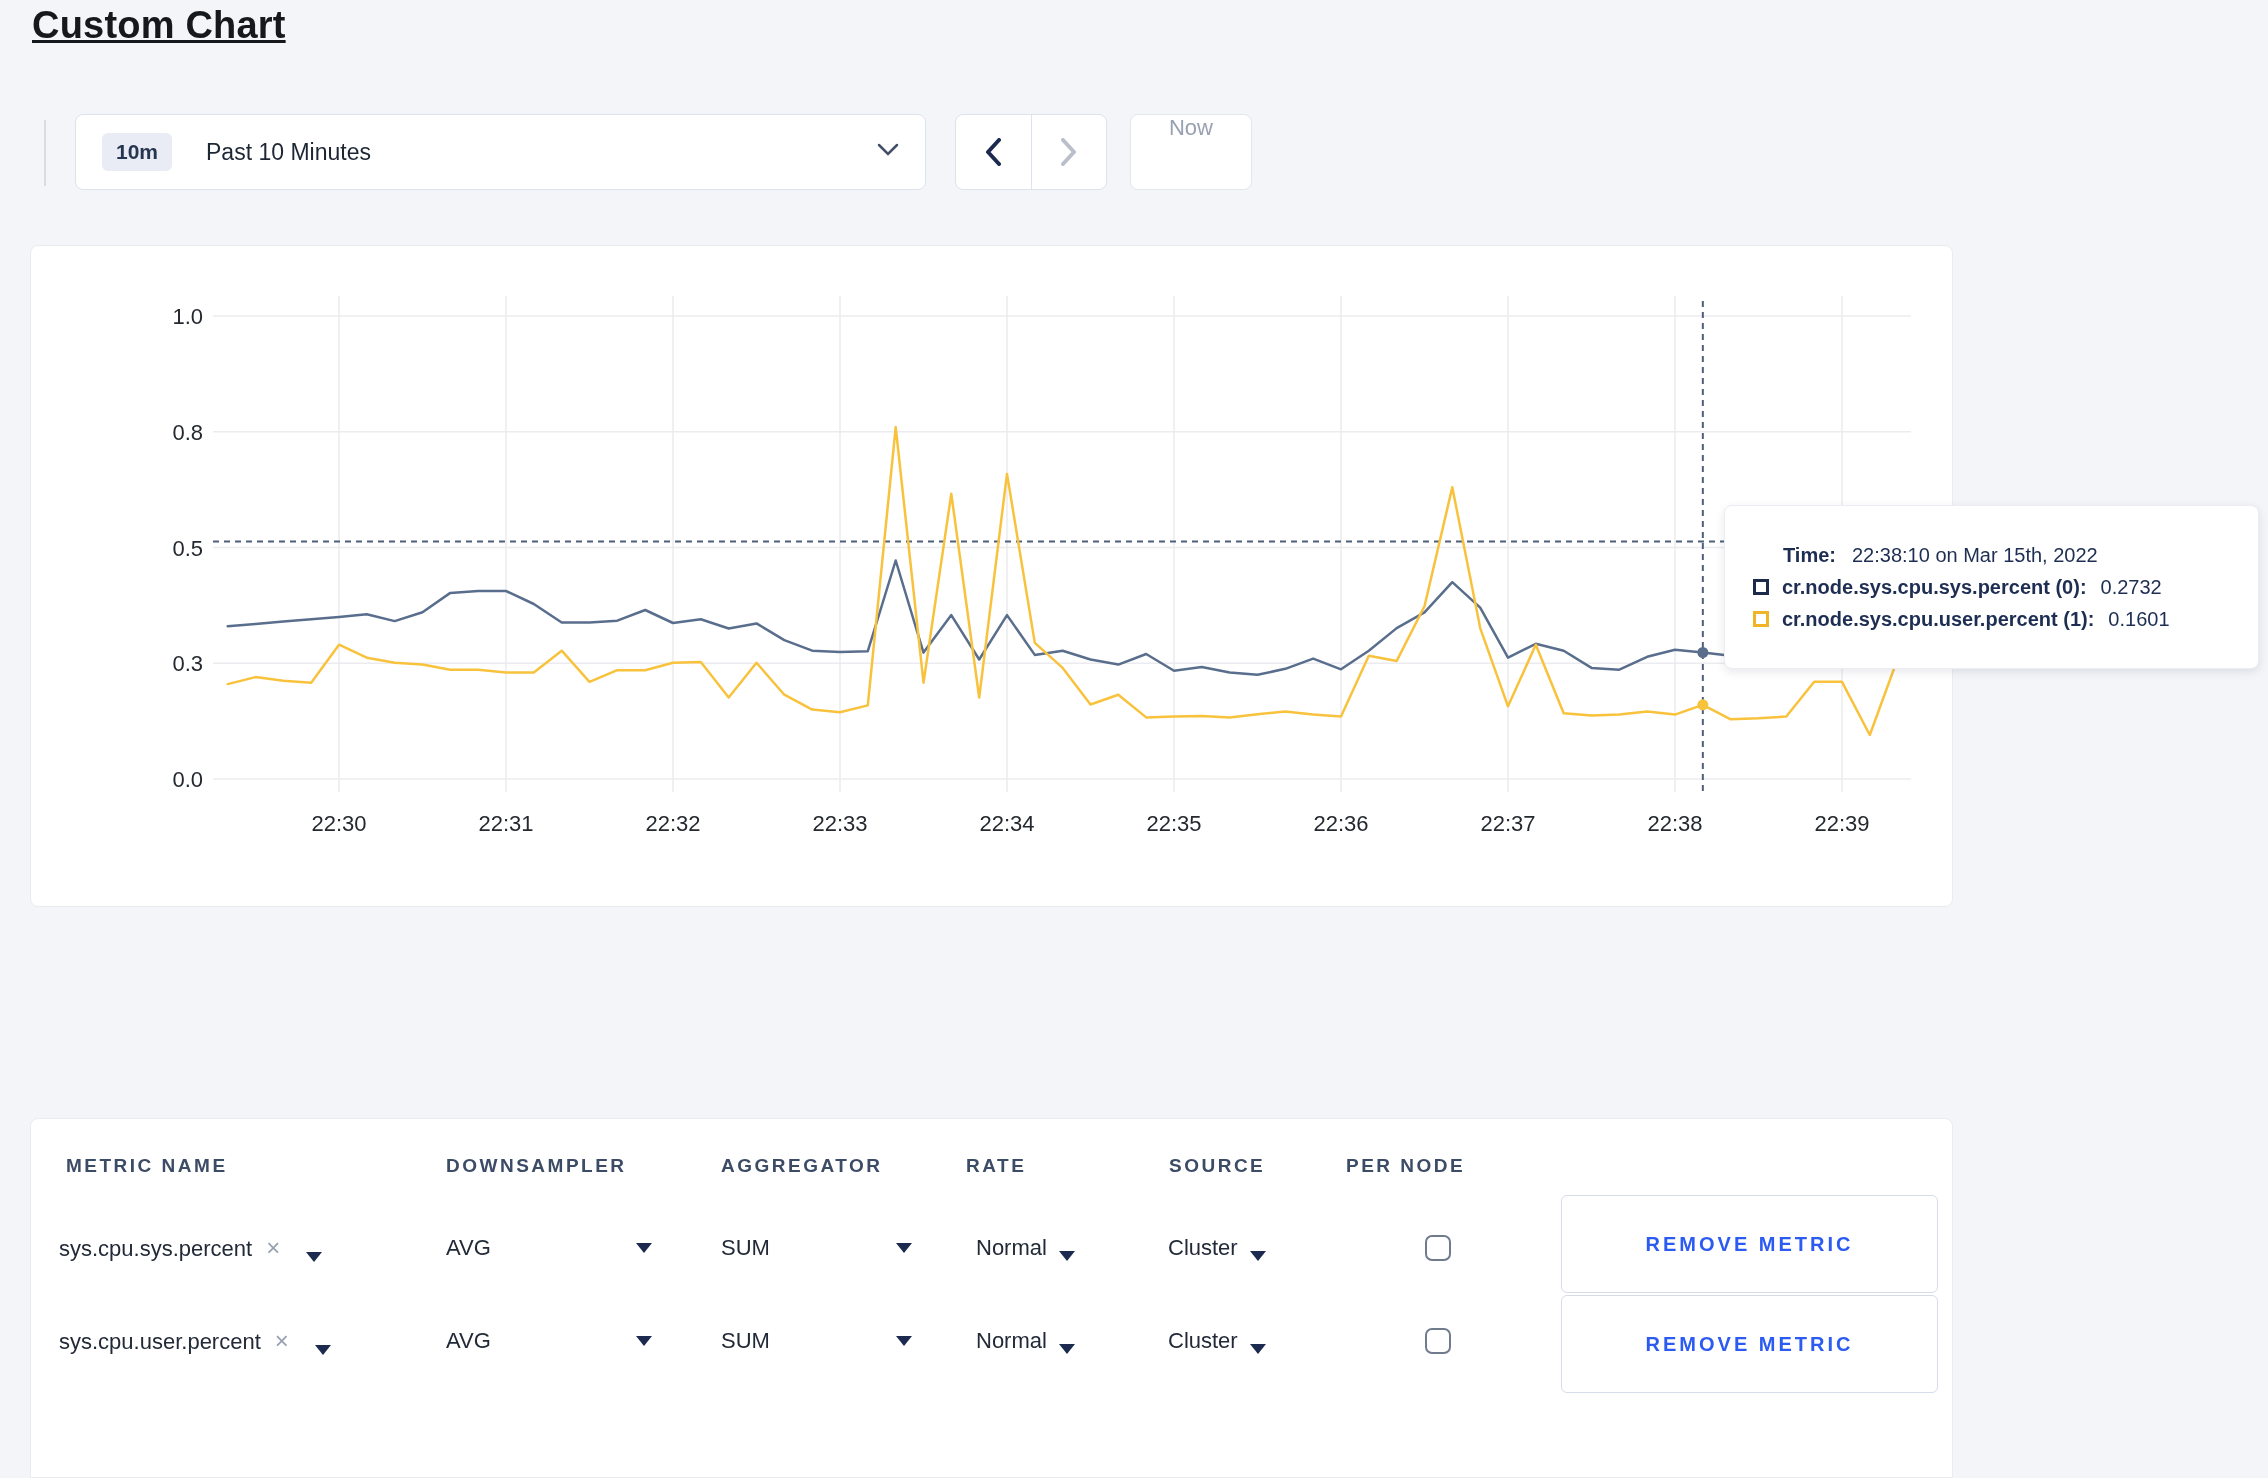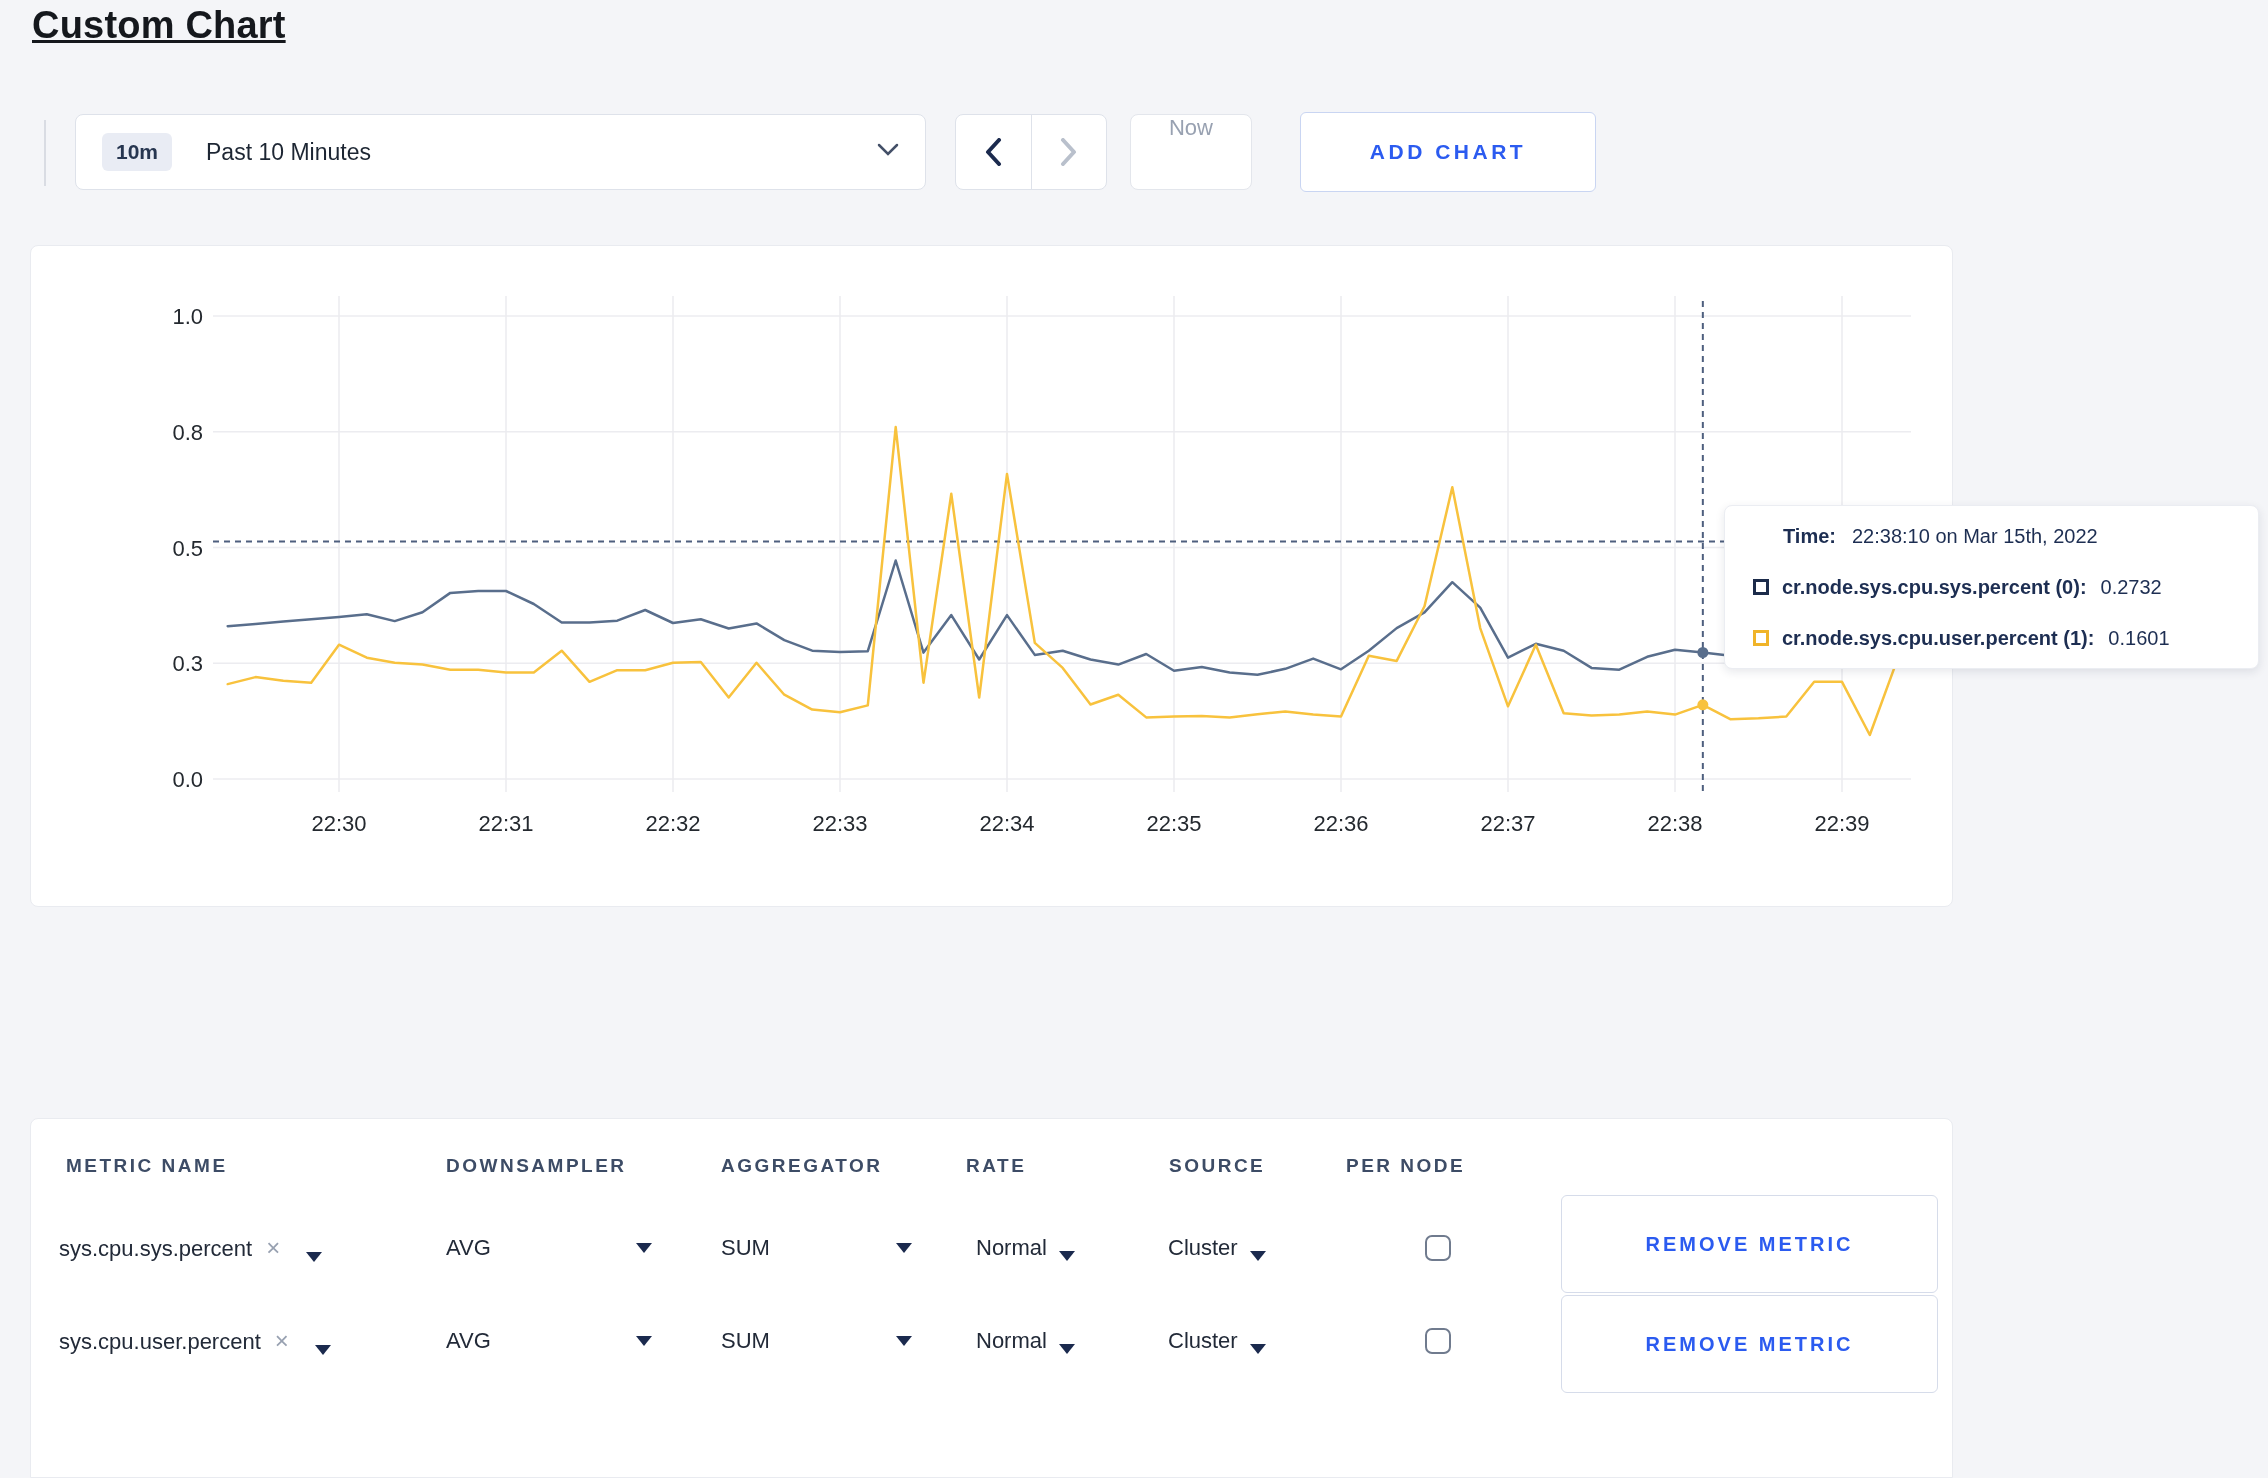--- a/index.html
+++ b/index.html
@@ -26,21 +26,21 @@
   .add-chart{position:absolute;left:1300px;top:112px;width:296px;height:80px;}
 
   
   .chart-card{position:absolute;left:30px;top:245px;width:1923px;height:662px;background:#fff;
     border:1px solid #e9ebf0;border-radius:8px;box-sizing:border-box;}
   .chart-card svg{position:absolute;left:0;top:0;}
 
   
   .tooltip{position:absolute;left:1724px;top:505px;width:535px;height:164px;background:#fff;border:1px solid #ebedf2;
     border-radius:8px;box-shadow:0 3px 10px rgba(20,30,60,.10);z-index:6;box-sizing:border-box;
-    display:flex;flex-direction:column;justify-content:center;gap:28px;padding:10px 20px 10px 28px;}
+    display:flex;flex-direction:column;justify-content:center;gap:9px;padding:10px 20px 10px 28px;}
   .tt-row{display:flex;align-items:center;font-size:20px;color:#1d2e52;white-space:nowrap;}
   .tt-time-label{font-weight:700;margin-left:30px;margin-right:16px;}
   .tt-square{width:16px;height:16px;border:3px solid;box-sizing:border-box;margin-right:13px;background:#fff;flex:none;}
   .tt-label{font-weight:700;margin-right:14px;}
 
   
   .units-btn{position:absolute;left:30px;top:977px;width:262px;height:84px;background:#fff;border:1.5px solid #dadfe8;
     border-radius:6px;box-sizing:border-box;display:flex;align-items:center;justify-content:center;gap:16px;
     font-size:22px;font-weight:700;color:#19202c;cursor:pointer;}
   .remove-chart{position:absolute;left:312px;top:977px;width:362px;height:84px;border-color:#d4dbec;}
@@ -86,23 +86,20 @@
       <svg width="18" height="28" viewBox="0 0 18 28">
           <path d="M3 2 L14 14 L3 26" fill="none" stroke="#b9c0cc" stroke-width="4" stroke-linecap="round" stroke-linejoin="round"></path>
         </svg>
     </div>
   </div>
 
   <div class="now-btn">
     <span>Now</span>
   </div>
 
-  <div class="btn-blue add-chart">
-    <span>ADD CHART</span>
-  </div>
 
   <div class="chart-card">
     <svg id="chart-svg" width="1923" height="662" viewBox="0 0 1923 662">
         <line x1="182" x2="1880" y1="533" y2="533" stroke="#ececf0" stroke-width="1.5"></line>
         <text x="172" y="541" text-anchor="end" font-size="22" fill="#24292f">0.0</text>
         <line x1="182" x2="1880" y1="417.25" y2="417.25" stroke="#ececf0" stroke-width="1.5"></line>
         <text x="172" y="425.25" text-anchor="end" font-size="22" fill="#24292f">0.3</text>
         <line x1="182" x2="1880" y1="301.5" y2="301.5" stroke="#ececf0" stroke-width="1.5"></line>
         <text x="172" y="309.5" text-anchor="end" font-size="22" fill="#24292f">0.5</text>
         <line x1="182" x2="1880" y1="185.75" y2="185.75" stroke="#ececf0" stroke-width="1.5"></line>

